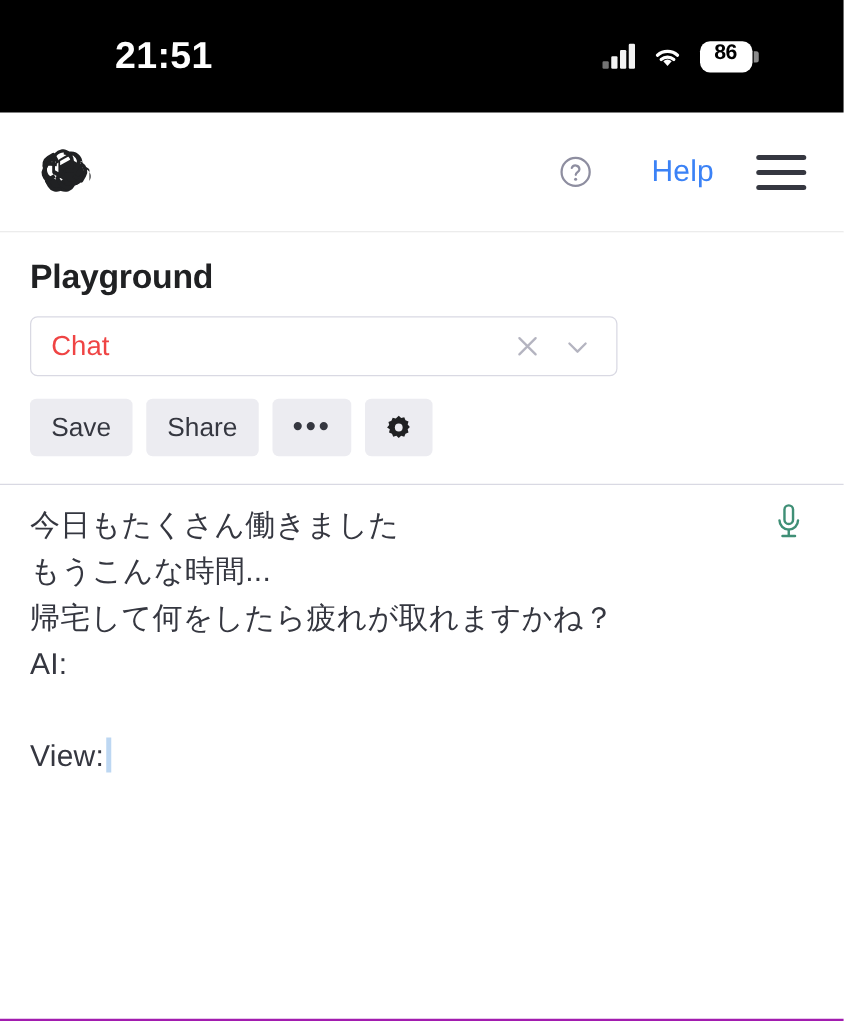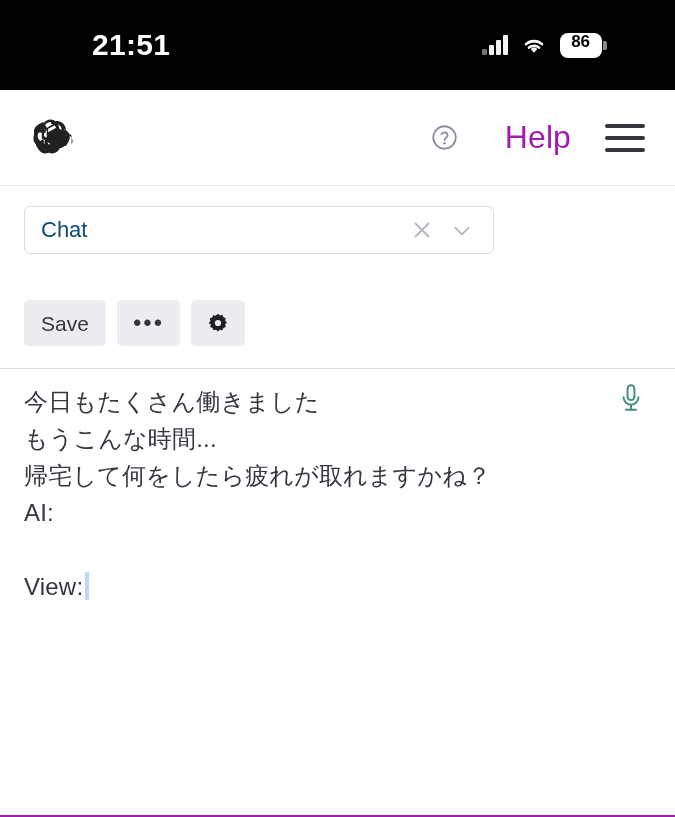--- a/index.html
+++ b/index.html
@@ -97,21 +97,21 @@
     align-items: center;
     justify-content: space-between;
     padding: 0 30px 0 28px;
     border-bottom: 1px solid #e6e6e6;
     flex: 0 0 auto;
   }
   .logo { width: 46px; height: 46px; display: block; }
   .header-right { display: flex; align-items: center; gap: 34px; }
   .help-group { display: flex; align-items: center; gap: 10px; cursor: pointer; }
   .help-icon { width: 27px; height: 27px; display: block; }
-  .help-label { font-size: 32px; color: #a21caf; letter-spacing: 0.1px; margin-left: 37px; }
+  .help-label { font-size: 24px; color: #3b82f6; letter-spacing: 0.1px; margin-left: 37px; }
   .hamburger { display: flex; flex-direction: column; gap: 8px; width: 40px; cursor: pointer; }
   .hamburger span { display: block; height: 4px; background: #353740; border-radius: 2px; width: 100%; }
 
   
   .toolbar-section {
     padding: 20px 24px 22px 24px;
     border-bottom: 1px solid #d9d9e3;
     flex: 0 0 auto;
     background: #fff;
   }
@@ -129,21 +129,21 @@
     height: 48px;
     border: 1px solid #d9d9e3;
     border-radius: 6px;
     display: flex;
     align-items: center;
     background: #ffffff;
     cursor: pointer;
   }
   .preset-value {
     font-size: 22px;
-    color: #0c4a6e;
+    color: #ef4444;
     padding-left: 16px;
     flex: 1 1 auto;
     line-height: 1;
   }
   .preset-icons { display: flex; align-items: center; gap: 14px; padding-right: 18px; }
   .icon-clear, .icon-chevron { width: 26px; height: 26px; display: block; cursor: pointer; }
 
   .button-row {
     display: flex;
     align-items: center;
@@ -157,21 +157,20 @@
     height: 46px;
     padding: 0 17px;
     font-size: 21px;
     color: #353740;
     font-family: "Liberation Sans", sans-serif;
     cursor: pointer;
     display: flex;
     align-items: center;
     justify-content: center;
     line-height: 1;
-    margin-top: 28px;
   }
   .btn-icon { padding: 0 16px; }
   .dots { font-size: 24px; letter-spacing: 2px; line-height: 0.6; color: #353740; }
   .gear-icon { width: 22px; height: 22px; display: block; }
 
   
   .editor {
     position: relative;
     flex: 1 1 auto;
     background: #ffffff;
@@ -266,35 +265,37 @@
       </div>
       <div class="hamburger">
         <span></span>
           <span></span>
           <span></span>
       </div>
     </div>
   </div>
 
   <div class="toolbar-section">
+    <div class="page-title">Playground</div>
 
     <div class="preset-select">
       <span class="preset-value">Chat</span>
       <div class="preset-icons">
         <svg class="icon-clear" viewBox="0 0 24 24">
           <path d="M6 6 L18 18 M18 6 L6 18" stroke="#b4b4c0" stroke-width="1.7" stroke-linecap="round" fill="none"></path>
         </svg>
         <svg class="icon-chevron" viewBox="0 0 24 24">
           <path d="M6 10 L12 16 L18 10" stroke="#b4b4c0" stroke-width="1.7" stroke-linecap="round" stroke-linejoin="round" fill="none"></path>
         </svg>
       </div>
     </div>
 
     <div class="button-row">
       <button class="btn">Save</button>
+      <button class="btn">Share</button>
       <button class="btn btn-icon">
         <span class="dots">•••</span>
       </button>
       <button class="btn btn-icon">
         <svg class="gear-icon" viewBox="0 0 24 24">
           <path fill="#202123" d="M12 1.8l2.1 1.9 2.7-.7 1.1 2.6 2.6 1.1-.7 2.7 1.9 2.1-1.9 2.1.7 2.7-2.6 1.1-1.1 2.6-2.7-.7-2.1 1.9-2.1-1.9-2.7.7-1.1-2.6-2.6-1.1.7-2.7L1.8 12l1.9-2.1-.7-2.7 2.6-1.1 1.1-2.6 2.7.7z"></path>
           <circle cx="12" cy="12" r="3.4" fill="#ececf1"></circle>
         </svg>
       </button>
     </div>

